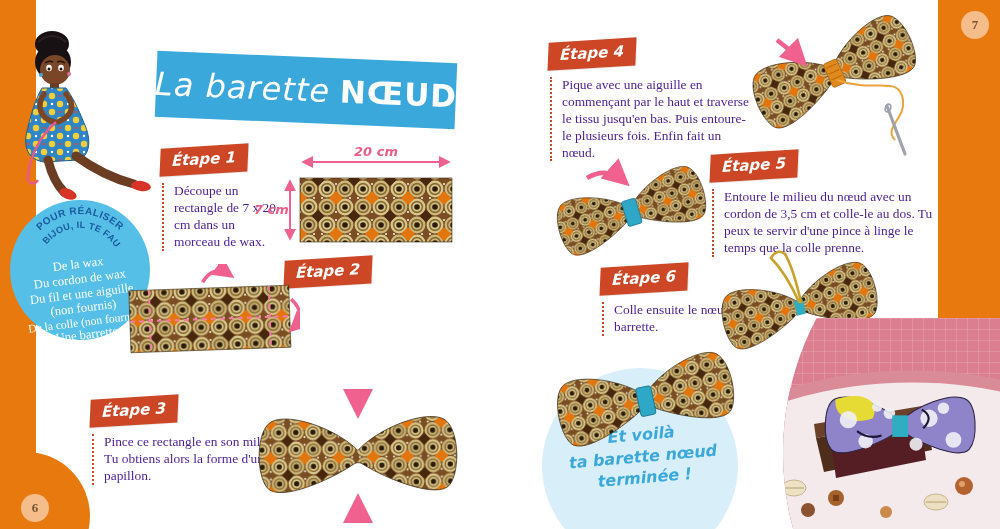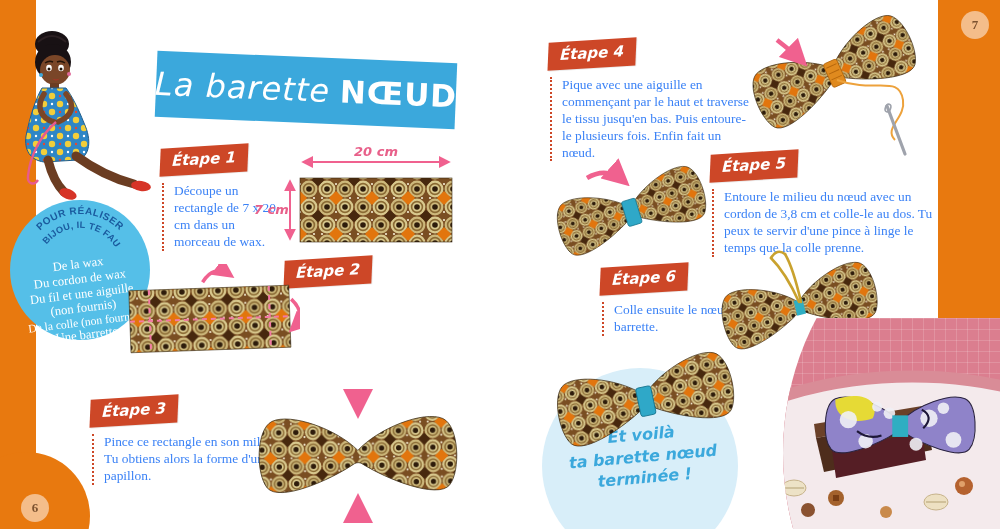--- a/index.html
+++ b/index.html
@@ -20,21 +20,21 @@
              color:#fff;font-family:"DejaVu Sans",sans-serif;white-space:nowrap;}
   .title-box .t1{font-size:32px;font-weight:400;font-style:italic;letter-spacing:1px;}
   .title-box .t2{font-size:31px;font-weight:800;margin-left:10px;letter-spacing:1px;}
   
   .step{position:absolute;}
   .step-label{display:inline-block;background:#CD4727;color:#fff;
               font:italic 700 15px/1 "DejaVu Sans",sans-serif;
               padding:6px 12px 7px;transform:rotate(-3.5deg) skewX(-6deg);
               box-shadow:1px 1px 0 rgba(0,0,0,0.08);}
   .step-text{margin:9px 0 0 2px;border-left:2px dotted #CD4727;padding-left:10px;
-             color:#3b82f6;font-size:13.4px;line-height:1.26;}
+             color:#4c1d95;font-size:13.4px;line-height:1.26;}
   .dim-label{fill:#E8608A;font:700 13px "DejaVu Sans",sans-serif;font-style:italic;}
   
   .finale-circle{left:542px;top:368px;width:196px;height:196px;border-radius:50%;background:#D8EEF9;}
   .finale-text{left:558px;top:424px;width:170px;text-align:center;transform:rotate(-5deg);
                color:#3BA8DC;font:italic 600 16px/1.35 "DejaVu Sans",sans-serif;}
   svg{display:block;}
 </style>
 </head>
 <body>
 
@@ -198,21 +198,21 @@
     <path d="M102,68 C140,82 164,62 168,88 C171,106 148,116 160,128" stroke="#EDA23C" stroke-width="2" fill="none"></path>
     <g>
       <line x1="152" y1="94" x2="170" y2="142" stroke="#9FA3AC" stroke-width="3.2" stroke-linecap="round"></line>
       <ellipse cx="153" cy="96" rx="2.6" ry="4" fill="none" stroke="#9FA3AC" stroke-width="1.6" transform="rotate(20 153 96)"></ellipse>
     </g>
     <path d="M42,28 Q60,42 68,50" stroke="#F0618F" stroke-width="4.5" fill="none" marker-end="url(#mpink)"></path>
   </svg>
 
   <div class="step" style="left:710px;top:152px;width:240px">
     <div class="step-label"><span>Étape 5</span></div>
-    <p class="step-text" style="width:224px">Entoure le milieu du nœud avec un cordon de 3,8 cm et colle-le au dos. Tu peux te servir d'une pince à linge le temps que la colle prenne.</p>
+    <p class="step-text" style="width:224px">Entoure le milieu du nœud avec un cordon de 3,5 cm et colle-le au dos. Tu peux te servir d'une pince à linge le temps que la colle prenne.</p>
   </div>
 
   <svg class="abs" style="left:535px;top:156px" width="185" height="105" viewBox="0 0 185 105">
     <g transform="translate(97,57) rotate(-17) scale(0.72) translate(-110,-55)">
       <use href="#bowshape" fill="url(#wax)" stroke="#3A2A12" stroke-width="0.8"></use>
       <rect x="100" y="36" width="20" height="36" rx="3" fill="#2FA8C8" stroke="#17748E" stroke-width="1"></rect>
     </g>
     <path d="M52,22 Q72,10 90,26" stroke="#F0618F" stroke-width="4.5" fill="none" marker-end="url(#mpink)"></path>
   </svg>
 

